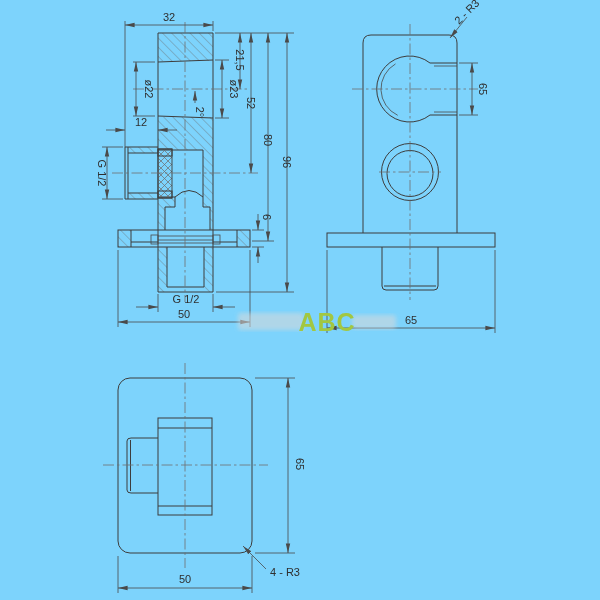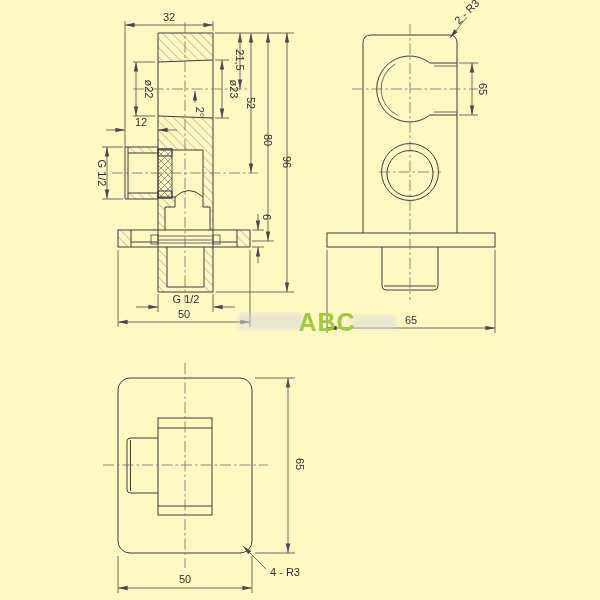--- a/index.html
+++ b/index.html
@@ -1,16 +1,16 @@
 <!DOCTYPE html>
 <html><head>
 <meta charset="utf-8">
 <style>
   html,body{margin:0;padding:0;background:#ffffff;}
-  .stage{position:relative;width:600px;height:600px;background:#fef9c3;overflow:hidden;}
+  .stage{position:relative;width:600px;height:600px;background:#7dd3fc;overflow:hidden;}
   svg text{font-family:"Liberation Sans","DejaVu Sans",sans-serif;font-size:11px;fill:#2f2f2f;}
   svg .wm-text{font-family:"Liberation Sans","DejaVu Sans",sans-serif;font-size:25px;font-weight:bold;fill:#a2c741;letter-spacing:1px;}
   .o{stroke:#3d3d3d;stroke-width:1;fill:none;}
   .d{stroke:#4a4a4a;stroke-width:.8;fill:none;}
   .c{stroke:#6e6e6e;stroke-width:.8;fill:none;stroke-dasharray:11 3 2.5 3;}
   .hp{fill:url(#h1);stroke:none;}
   .xp{fill:url(#h2);stroke:#3d3d3d;stroke-width:.9;}
   .wmb{fill:#d9d9d9;opacity:.55;}
 </style>
 </head>

